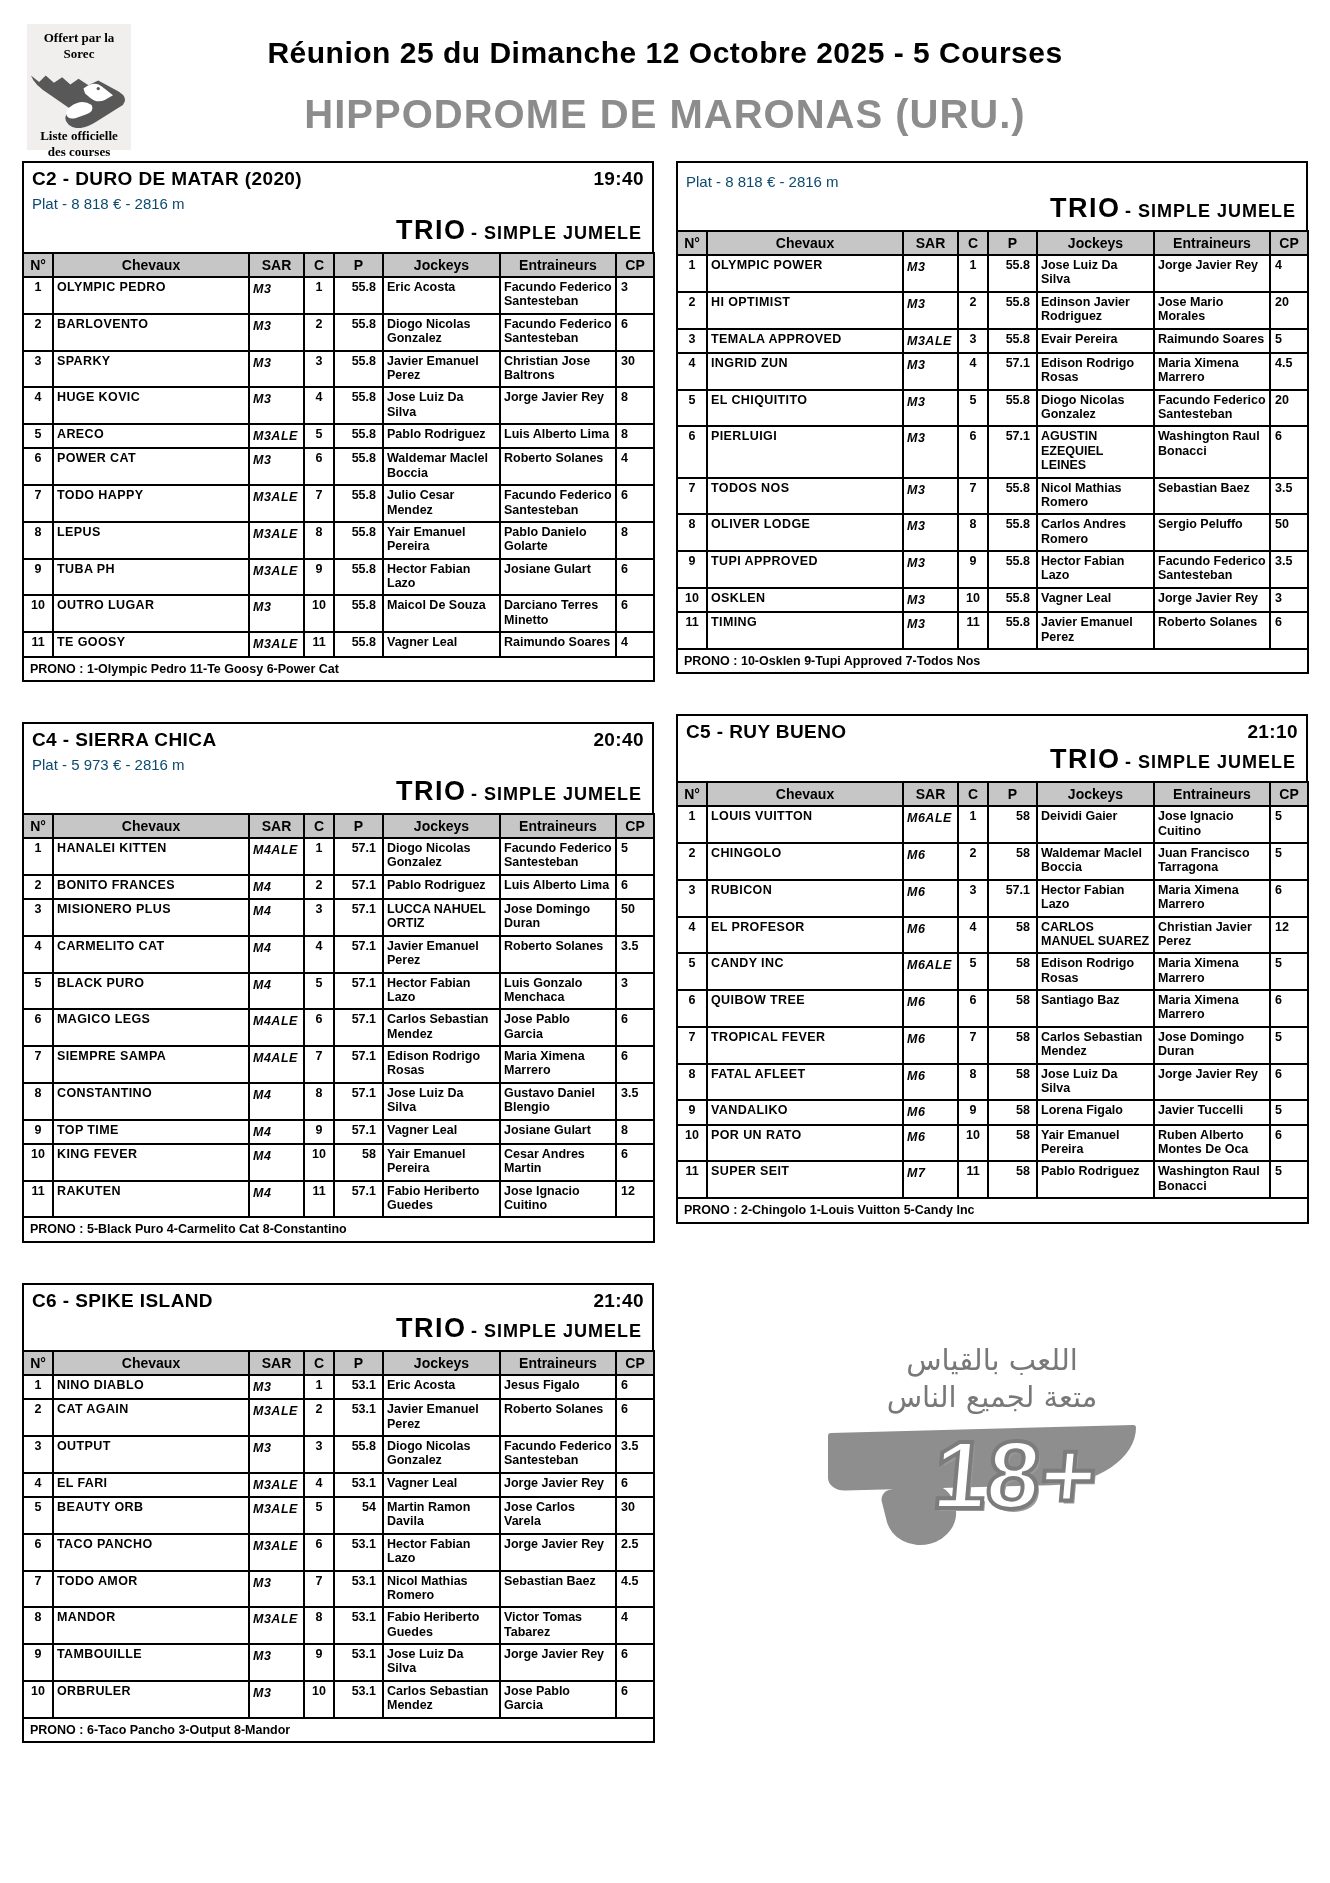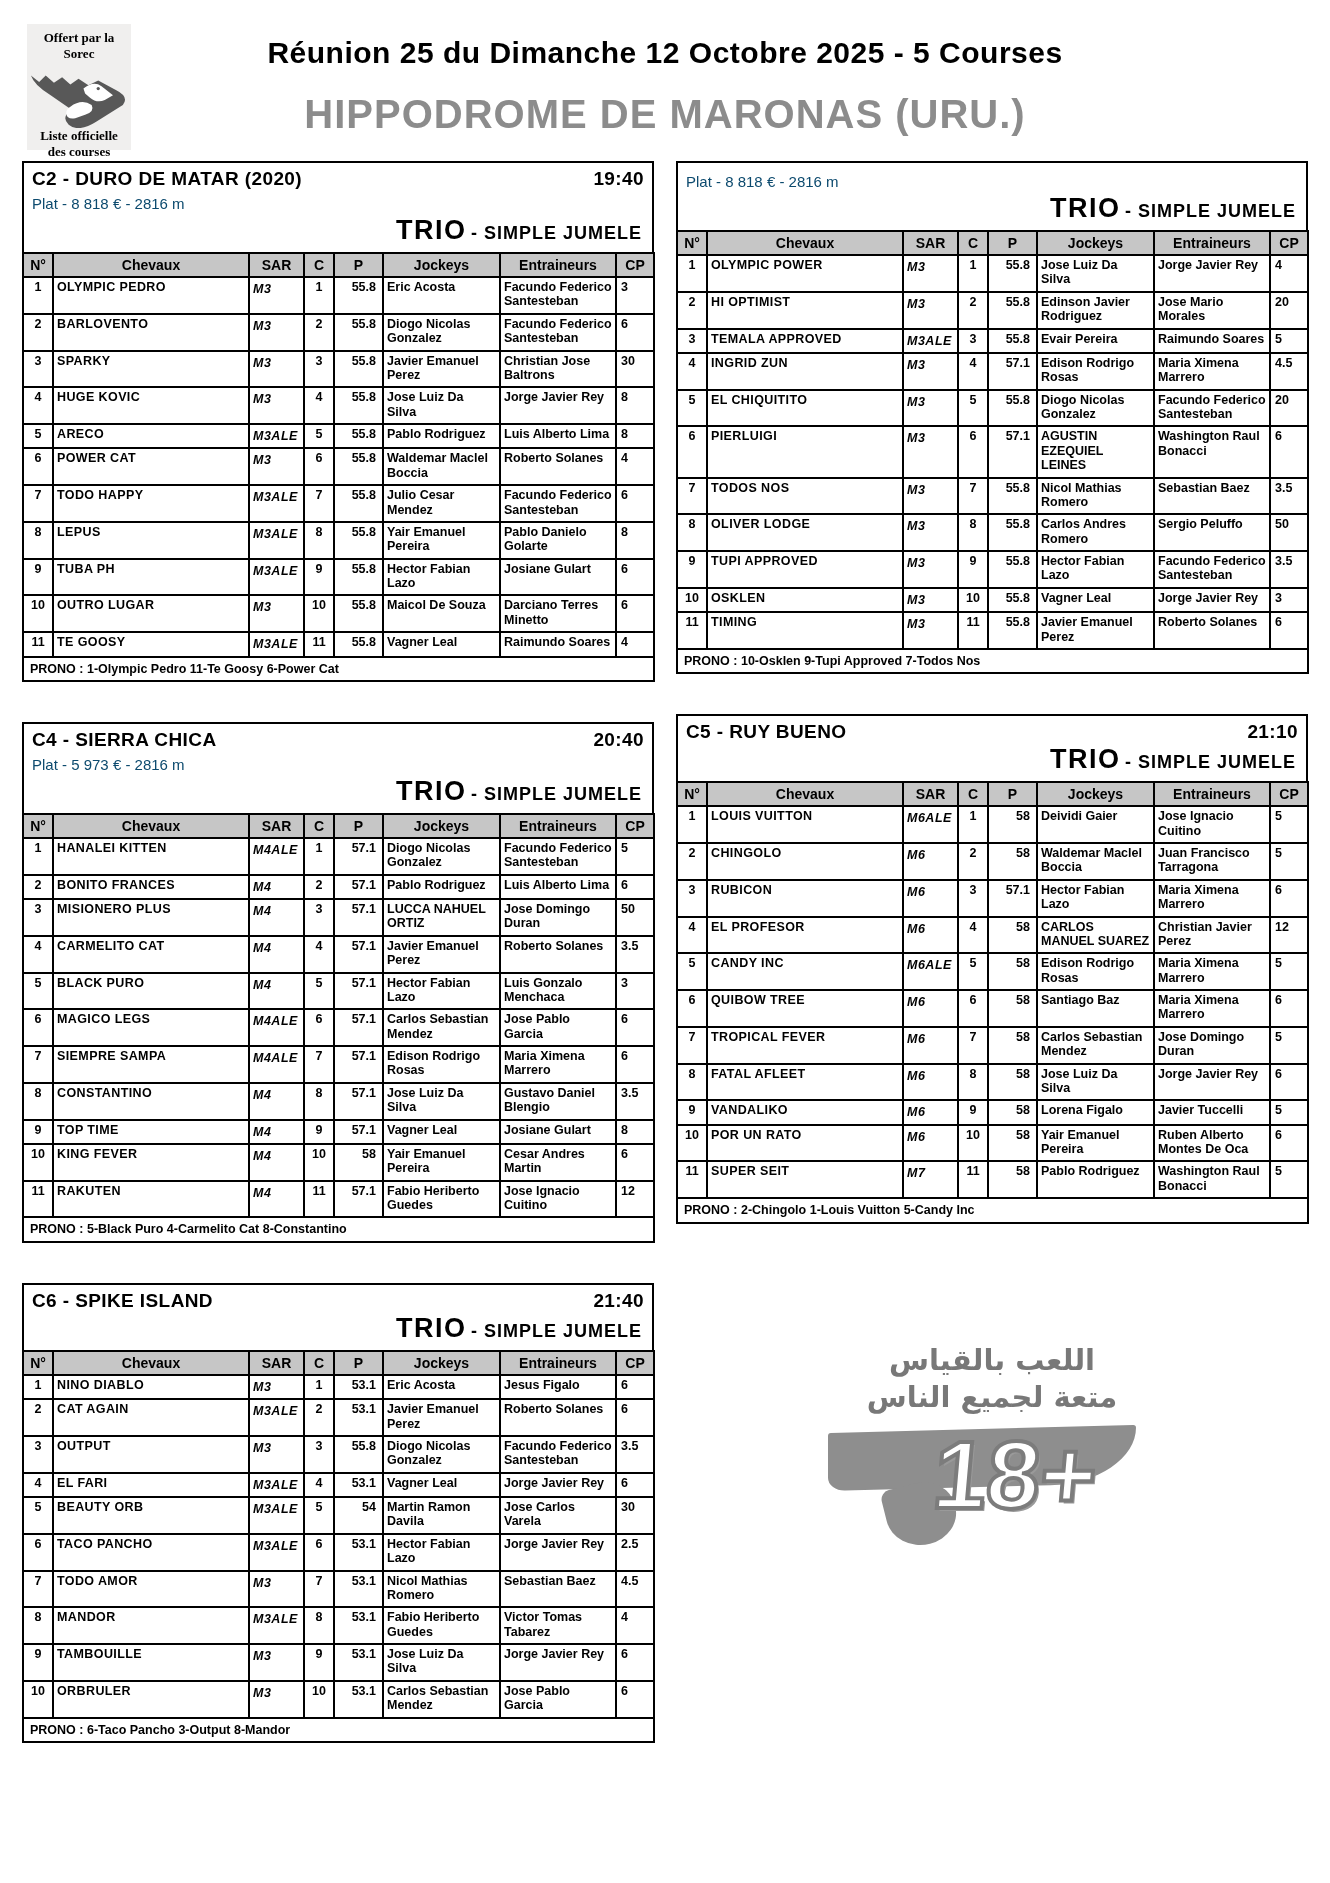--- a/index.html
+++ b/index.html
@@ -36,21 +36,21 @@
   .c-num     { text-align:center; }
   .c-horse   { letter-spacing:0.4px; }
   .c-sar     { font-size:8.5px; letter-spacing:0.5px; padding-top:4px !important;font-style:italic; }
   .c-c       { text-align:center; }
   .c-p       { text-align:right; padding-right:6px !important; }
   .c-cp      { padding-left:4px !important; }
   .prono-cell { font-size:13.5px; font-weight:bold; padding:4px 6px !important; }
 
   
   .age-logo { margin:118px auto 0; width:340px; text-align:center; }
-  .ar-line { direction:rtl; font-family:"DejaVu Sans", sans-serif; font-weight:bold;
+  .ar-line { direction:rtl; font-family:"DejaVu Sans", sans-serif; font-weight:normal;
              font-size:29px; color:#787878; line-height:1.3; }
   .badge { position:relative; height:150px; margin-top:4px; }
   .badge-swoosh { position:absolute; left:6px; right:26px; top:8px; height:58px; background:#8e8e8e;
                   border-radius:3px 3px 90px 18px / 3px 3px 58px 14px; transform:skewY(-1.5deg); }
   .badge-curl { position:absolute; left:64px; top:62px; width:70px; height:62px; background:#8e8e8e;
                 border-radius:10px 50% 50% 55%; transform:rotate(-14deg); }
   .badge-age { position:absolute; left:53%; top:6px; transform:translateX(-42%) skewX(-5deg);
                font-size:96px; font-weight:bold; line-height:1; color:#fff;
                -webkit-text-stroke:4px #7c7c7c; text-shadow:3px 3px 0 #9a9a9a; }
 </style>

